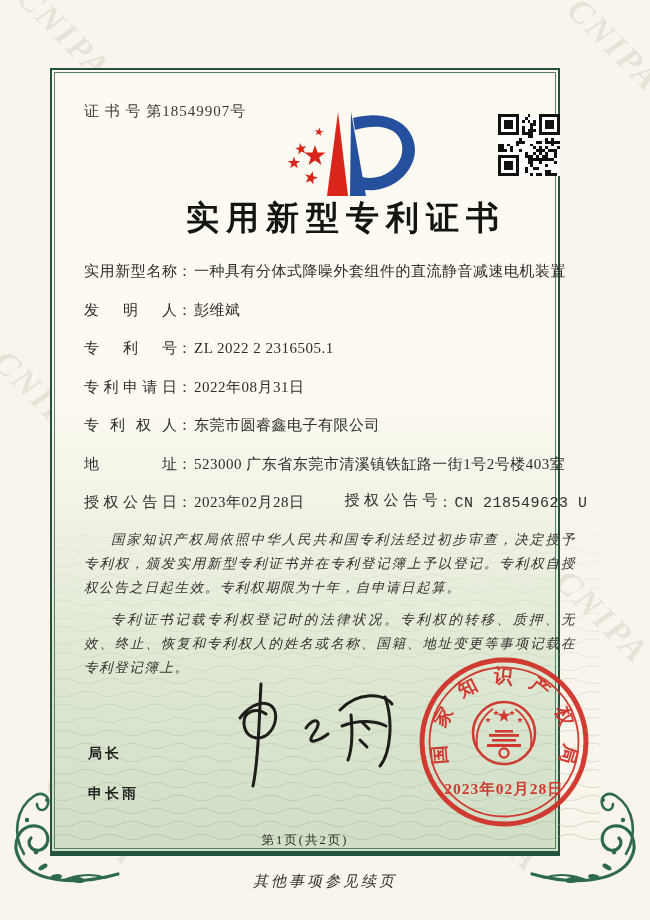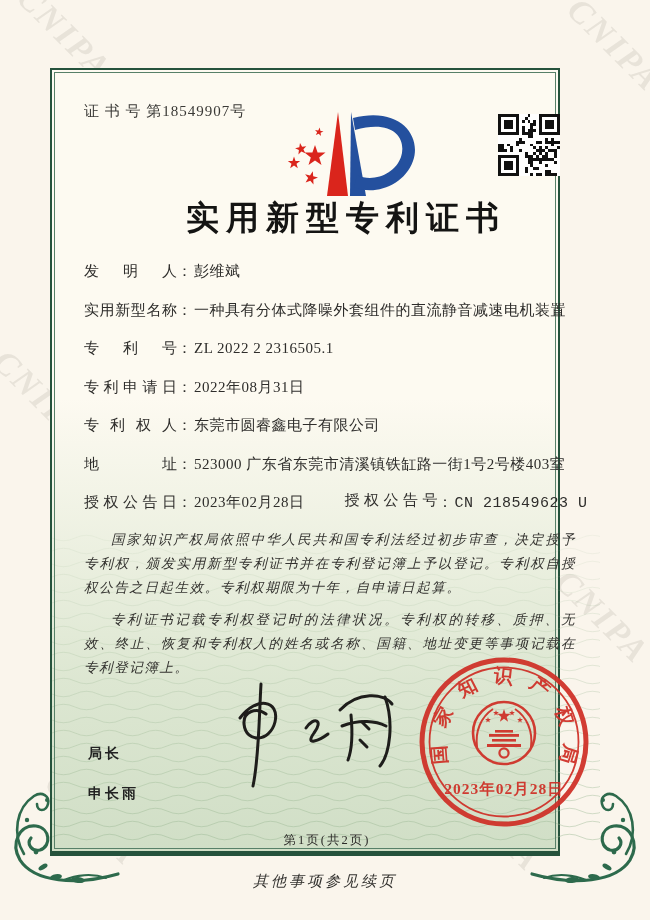--- a/index.html
+++ b/index.html
@@ -54,21 +54,21 @@
     font-size:13.5px; line-height:24px; letter-spacing:1.6px;
     font-style:italic; color:#33322f; text-align:justify;
   }
   .paras p{margin:0 0 8px 0; text-indent:2em;}
 
   .sig-labels{position:absolute; left:36px; top:664px; font-size:14px; letter-spacing:3px; color:#222; font-weight:600; line-height:40px; font-style:normal;}
   .sig-script{position:absolute; left:160px; top:608px;}
 
   .seal{position:absolute; left:364px; top:584px; width:176px; height:176px; opacity:0.93;}
 
-  .pagenum{position:absolute; left:0; top:762px; width:100%; text-align:center; font-size:12.5px; letter-spacing:2px; color:#2c2b29;padding-left:22px;}
+  .pagenum{position:absolute; left:0; top:762px; width:100%; text-align:center; font-size:12.5px; letter-spacing:2px; color:#2c2b29;}
   .footer-note{
     position:absolute; left:0; top:872px; width:650px; text-align:center;
     font-size:15px; letter-spacing:3px; font-style:italic; color:#33322f; z-index:2;
   }
   .ornament{position:absolute; z-index:5; pointer-events:none;}
   .orn-left{left:6px; top:790px;}
   .orn-right{left:529px; top:790px; transform:scaleX(-1);}
 </style>
 </head>
 <body>
@@ -241,24 +241,24 @@
           <rect x="16" y="2" width="3" height="3" fill="#111"></rect>
           <rect x="0" y="14" width="7" height="7" fill="#111"></rect>
           <rect x="1" y="15" width="5" height="5" fill="#fff"></rect>
           <rect x="2" y="16" width="3" height="3" fill="#111"></rect>
         </svg>
 
       <div class="title">实用新型专利证书</div>
 
       <div class="fields">
         <div class="frow">
+          <span class="flabel">实用新型名称</span><span class="fcolon">：</span><span class="fvalue">一种具有分体式降噪外套组件的直流静音减速电机装置</span>
+        </div>
+        <div class="frow">
           <span class="flabel">发明人</span><span class="fcolon">：</span><span class="fvalue">彭维斌</span>
-        </div>
-        <div class="frow">
-          <span class="flabel">实用新型名称</span><span class="fcolon">：</span><span class="fvalue">一种具有分体式降噪外套组件的直流静音减速电机装置</span>
         </div>
         <div class="frow">
           <span class="flabel">专利号</span><span class="fcolon">：</span><span class="fvalue">ZL 2022 2 2316505.1</span>
         </div>
         <div class="frow">
           <span class="flabel">专利申请日</span><span class="fcolon">：</span><span class="fvalue">2022年08月31日</span>
         </div>
         <div class="frow">
           <span class="flabel">专利权人</span><span class="fcolon">：</span><span class="fvalue">东莞市圆睿鑫电子有限公司</span>
         </div>

